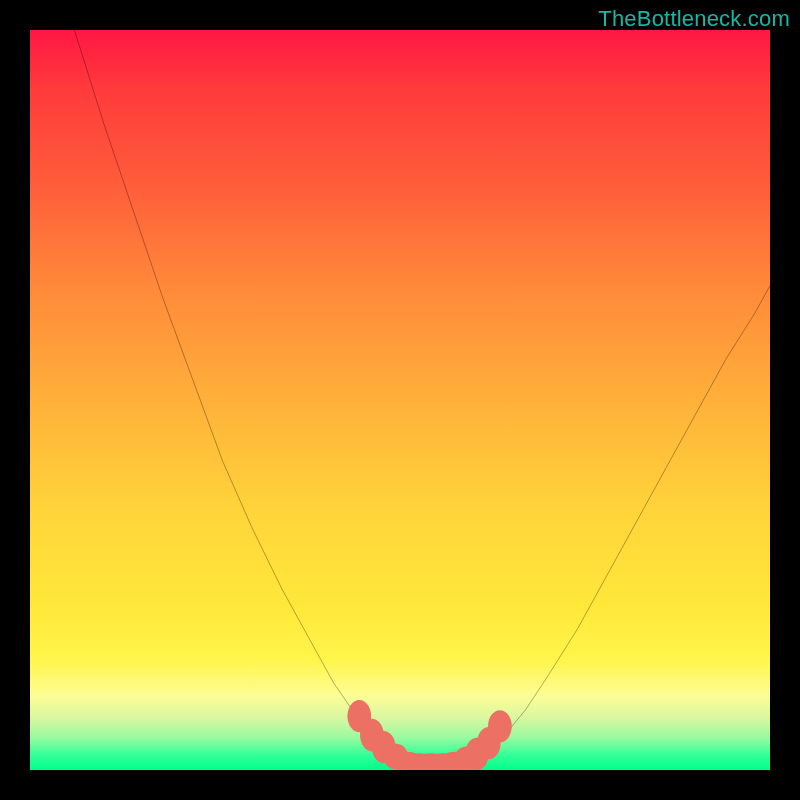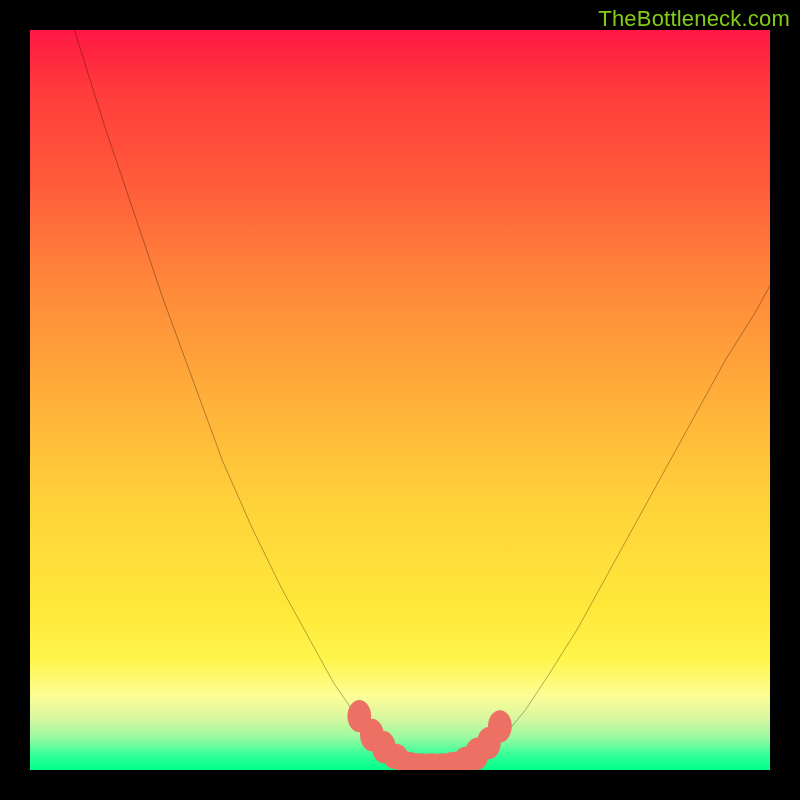--- a/index.html
+++ b/index.html
@@ -54,21 +54,21 @@
     position: absolute;
     left: 0;
     top: 0;
     width: 100%;
     height: 100%;
   }
   .watermark {
     position: absolute;
     top: 6px;
     right: 10px;
-    color: #84cc16;
+    color: #14b8a6;
     font-size: 22px;
     font-weight: 500;
     letter-spacing: 0.2px;
     user-select: none;
   }
 </style>
 </head>
 <body>
 
 <div class="frame">

